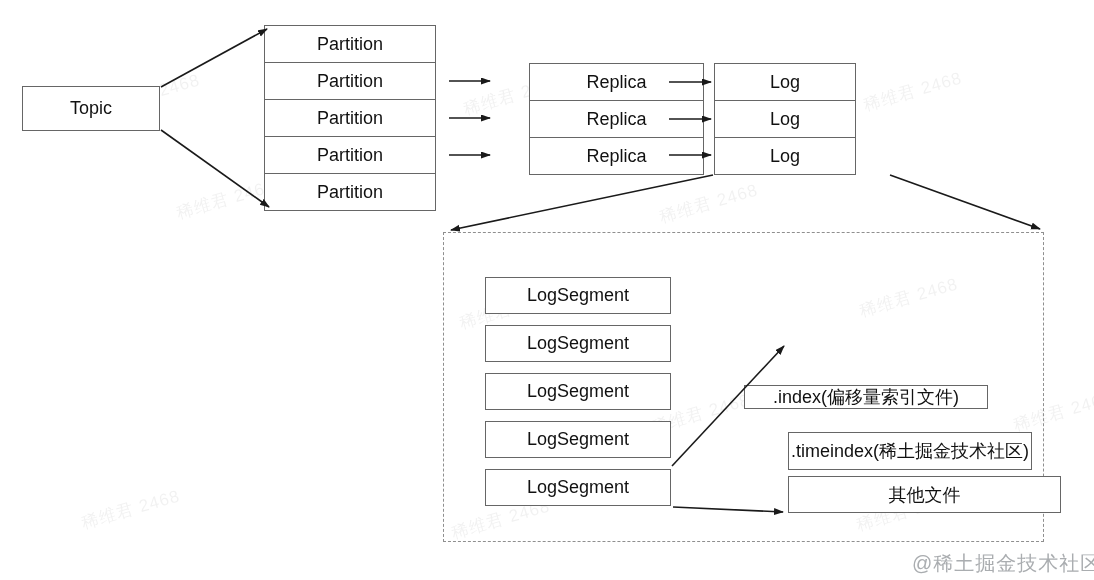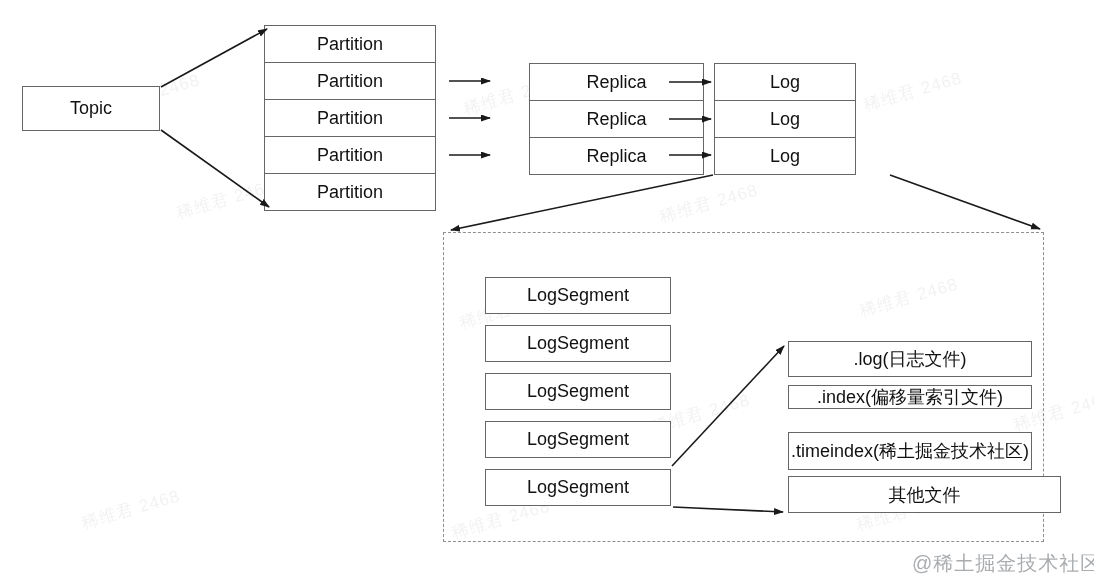--- a/index.html
+++ b/index.html
@@ -72,22 +72,21 @@
   </div>
 
   <div class="dashed-frame" style="left:443px;top:232px;width:601px;height:310px;"></div>
 
   <div class="box" style="left:485px;top:277px;width:186px;height:37px;">LogSegment</div>
   <div class="box" style="left:485px;top:325px;width:186px;height:37px;">LogSegment</div>
   <div class="box" style="left:485px;top:373px;width:186px;height:37px;">LogSegment</div>
   <div class="box" style="left:485px;top:421px;width:186px;height:37px;">LogSegment</div>
   <div class="box" style="left:485px;top:469px;width:186px;height:37px;">LogSegment</div>
 
-  <div class="box" style="left:788px;top:341px;width:244px;height:36px;">.log(日志文件)</div>
-  <div class="box" style="left:788px;top:385px;width:244px;height:24px;">.index(偏移量索引文件)</div>
+  <div class="box" style="left:744px;top:385px;width:244px;height:24px;">.index(偏移量索引文件)</div>
   <div class="box" style="left:788px;top:432px;width:244px;height:38px;">.timeindex(稀土掘金技术社区)</div>
   <div class="box" style="left:788px;top:476px;width:273px;height:37px;">其他文件</div>
 
   <svg class="arrows" width="1094" height="580" viewBox="0 0 1094 580">
     <defs>
       <marker id="ah" markerWidth="11" markerHeight="8" refX="9" refY="3.5" orient="auto" markerUnits="userSpaceOnUse">
         <path d="M0,0 L10,3.5 L0,7 Z" fill="#1a1a1a"></path>
       </marker>
     </defs>
 

